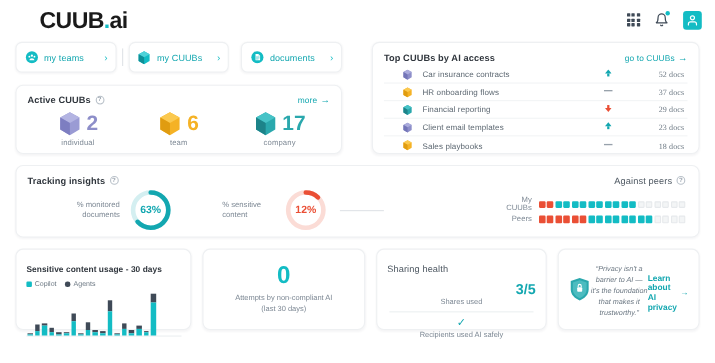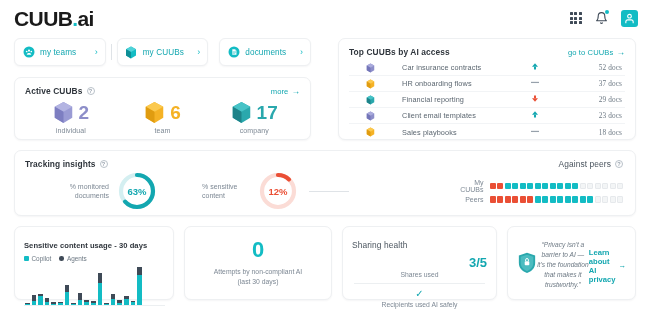--- a/index.html
+++ b/index.html
@@ -12,21 +12,21 @@
   }
   .app { position: relative; width: 650px; height: 330px; background: #fff; }
 
   
   .topbar {
     height: 36px; width: 100%;
     display: flex; align-items: center; justify-content: space-between;
     padding: 0 12px 0 14px;
     background: #fff;
   }
-  .logo { font-size: 21px; font-weight: 700; letter-spacing: -0.6px; color: #1a1a1a; line-height: 1; display:flex; align-items:center; }
+  .logo { font-size: 21px; font-weight: 700; letter-spacing: -0.6px; color: #1a1a1a; line-height: 1; display:flex; align-items:center;margin-left:22px; }
   .logo .dot { color: #13bcc4; font-size: 21px; font-weight: 700; }
   .logo .ai { color: #1a1a1a; }
   .topicons { display: flex; align-items: center; gap: 13px; }
   .grid-icon { display: grid; grid-template-columns: repeat(3, 3px); grid-template-rows: repeat(3, 3px); gap: 1.6px; cursor: pointer; }
   .grid-icon i { background: #3f4a57; border-radius: 0.5px; display:block; width:3px; height:3px; }
   .bell-wrap { position: relative; cursor: pointer; line-height: 0; }
   .bell-dot { position: absolute; top: -1px; right: -1px; width: 4px; height: 4px; border-radius: 50%; background: #13bcc4; }
   .avatar {
     width: 17px; height: 17px; border-radius: 3px; background: #13bcc4;
     display: flex; align-items: center; justify-content: center; cursor: pointer;
@@ -85,21 +85,21 @@
   .cuub-stat { flex: 1; display: flex; flex-direction: column; align-items: center; }
   .cuub-row { display: flex; align-items: center; gap: 5px; }
   .cuub-num { font-size: 19px; font-weight: 700; line-height: 1; }
   .cuub-lbl { font-size: 7px; color: #7d8894; margin-top: 3px; letter-spacing: 0.1px; }
 
   
   .top-card { padding: 8px 10px 4px 10px; height: 102px; }
   .tlist { margin-top: 3px; }
   .trow {
     display: flex; align-items: center; height: 16px;
-    border-bottom: 1px solid #f2f4f6; font-size: 7.3px; color: #5b6670; gap: 18px;
+    border-bottom: 1px solid #f2f4f6; font-size: 7.3px; color: #5b6670;
   }
   .trow:last-child { border-bottom: none; }
   .tdot { width: 9px; height: 10px; flex: 0 0 9px; margin-left: 17px; margin-right: 9px; }
   .tname { flex: 1; letter-spacing: 0.1px; }
   .ttrend { width: 48px; text-align: center; }
   .tcount { width: 48px; text-align: right; color: #6c7883; letter-spacing: 0.1px; padding-right: 3px; font-family: Liberation Serif, serif; }
 
   
   .row2 { margin-top: 10px; }
   .track-card { padding: 8px 12px 8px 10px; height: 66px; position: relative; }

